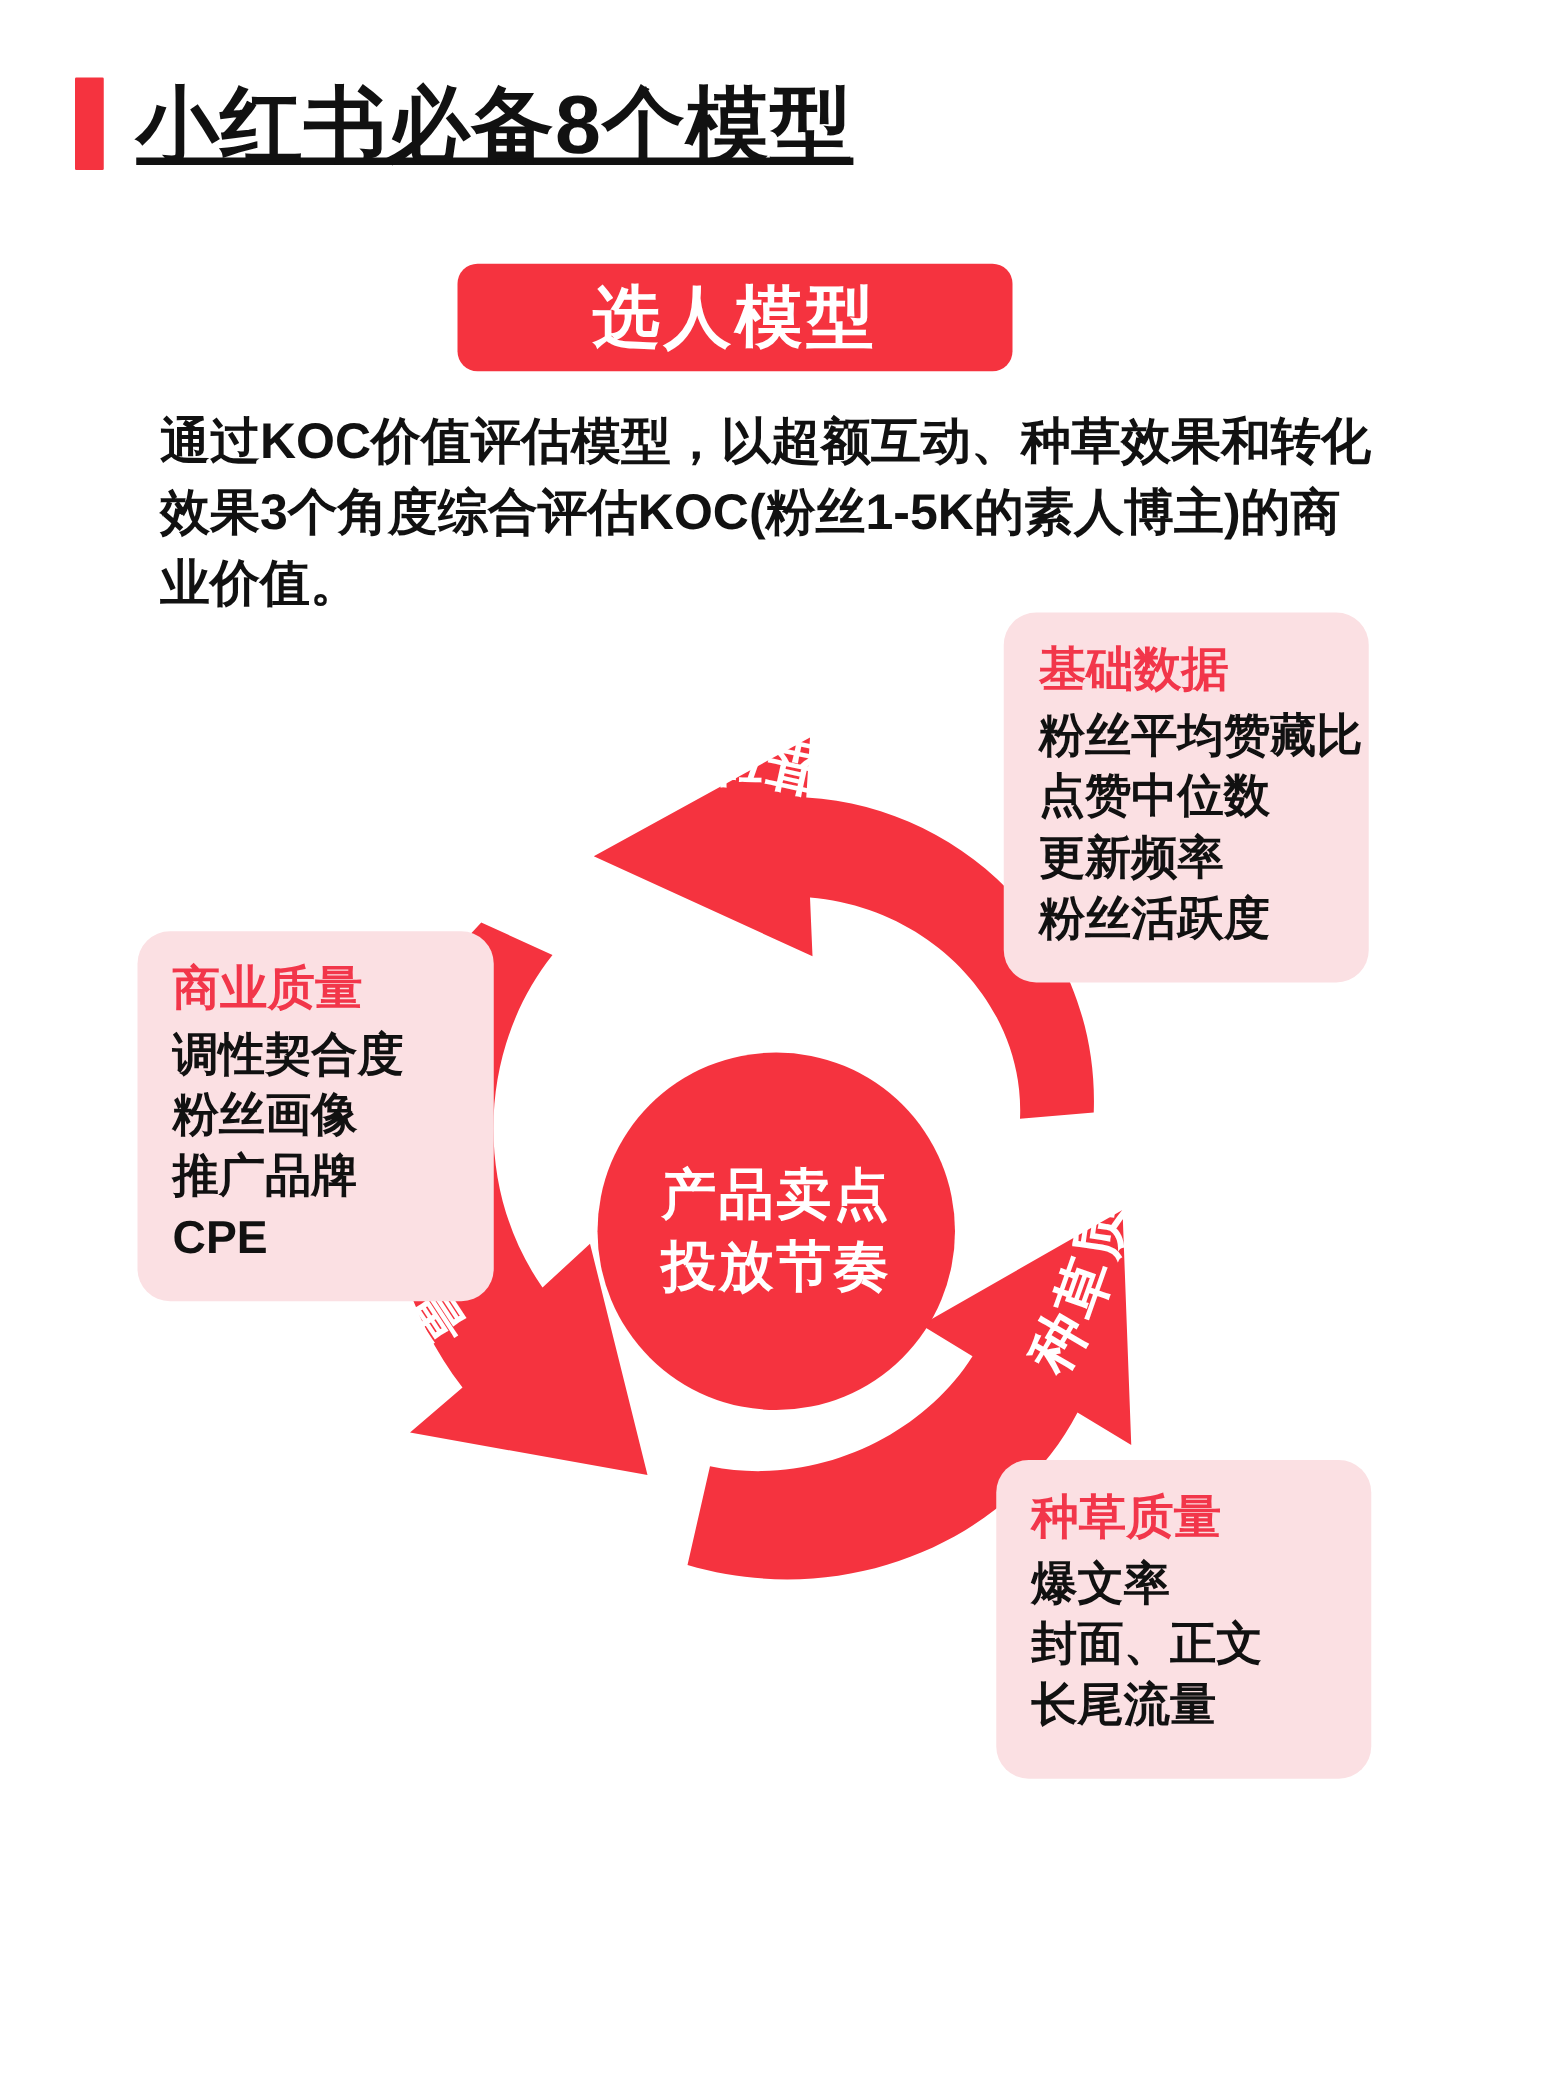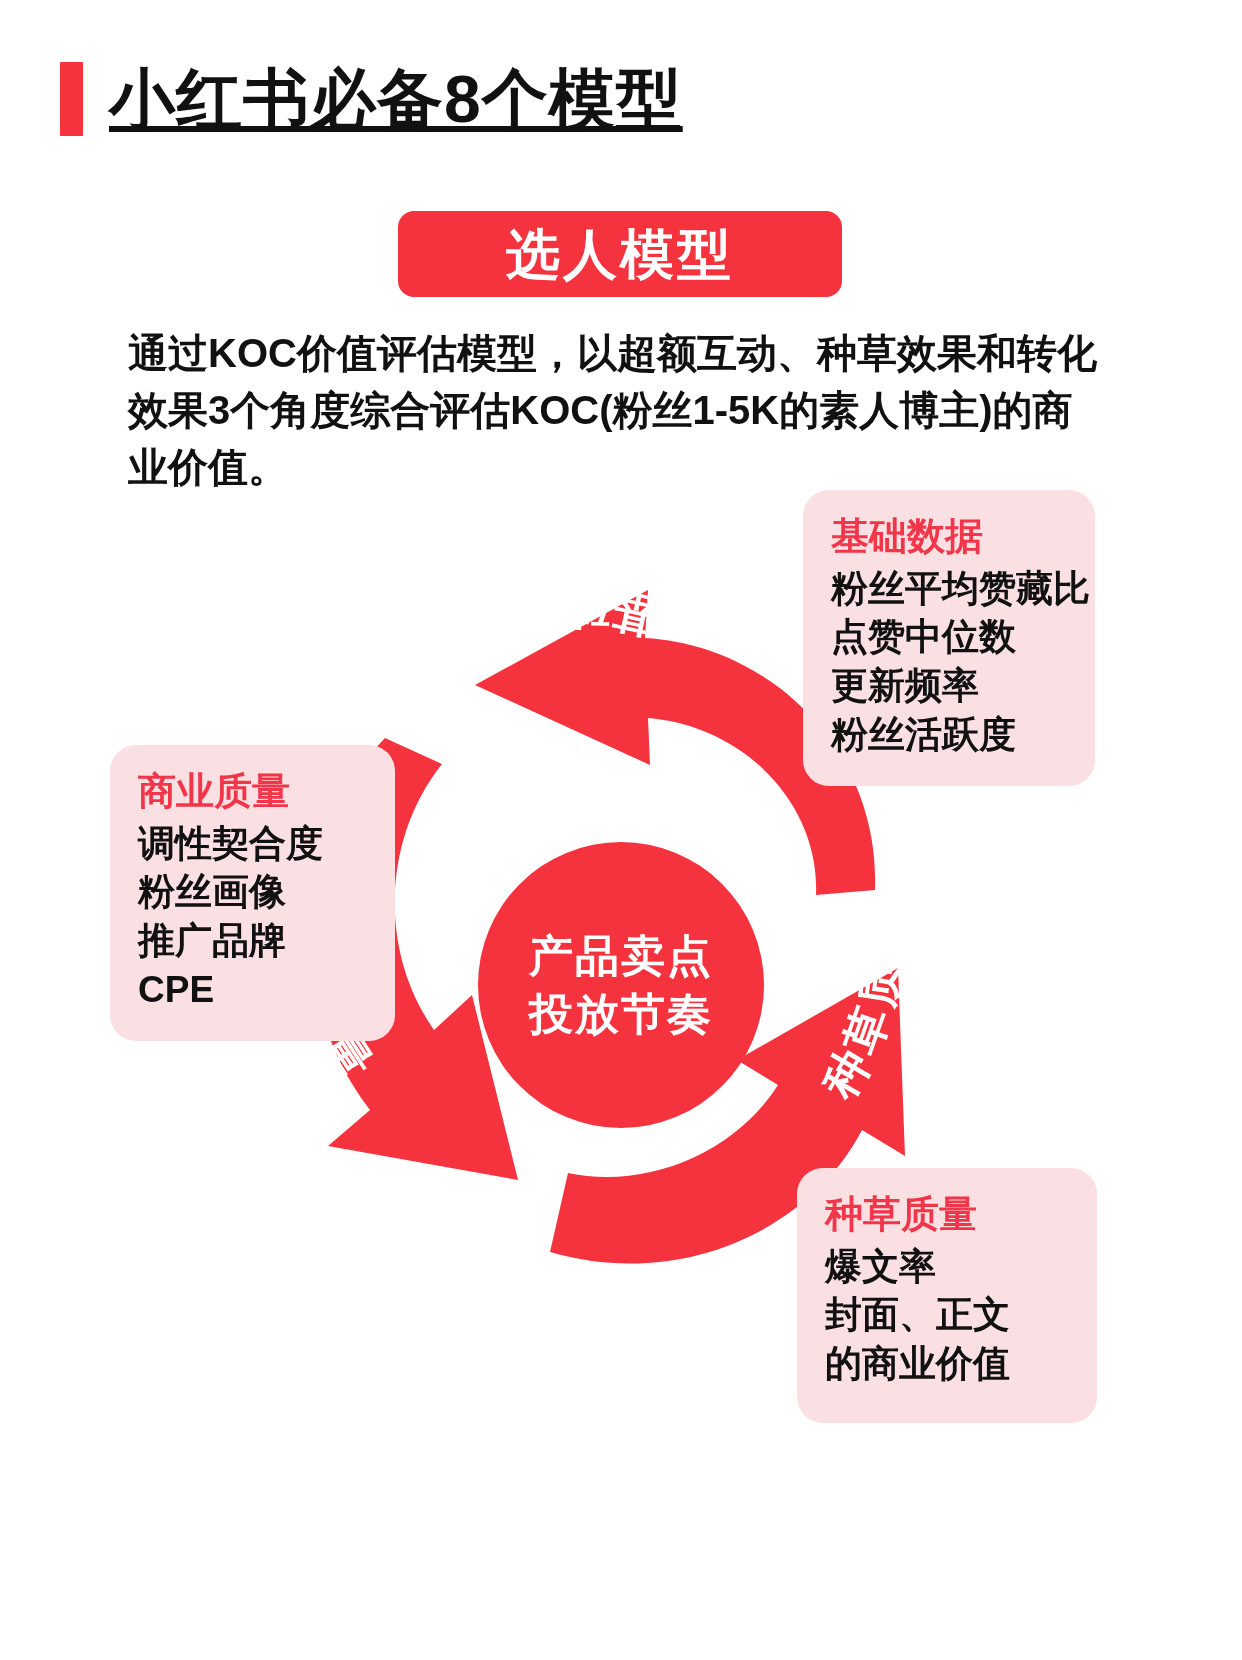--- a/index.html
+++ b/index.html
@@ -40,21 +40,21 @@
     letter-spacing: 1px;
     line-height: 1;
     color: #111111;
     white-space: nowrap;
     text-decoration: underline;
   }
 
   
   .banner {
     position: absolute;
-    left: 398px;
+    left: 366px;
     top: 211px;
     width: 444px;
     height: 86px;
     background: #F5333F;
     border-radius: 16px;
     display: flex;
     align-items: center;
     justify-content: center;
   }
   .banner-text {
@@ -254,16 +254,16 @@
     <div class="card-item">调性契合度</div>
     <div class="card-item">粉丝画像</div>
     <div class="card-item">推广品牌</div>
     <div class="card-item">CPE</div>
   </div>
 
   <div class="card" id="card-seed">
     <div class="card-title">种草质量</div>
     <div class="card-item">爆文率</div>
     <div class="card-item">封面、正文</div>
-    <div class="card-item">的商业价值</div>
+    <div class="card-item">长尾流量</div>
   </div>
 
 </div>
 
 </body></html>

